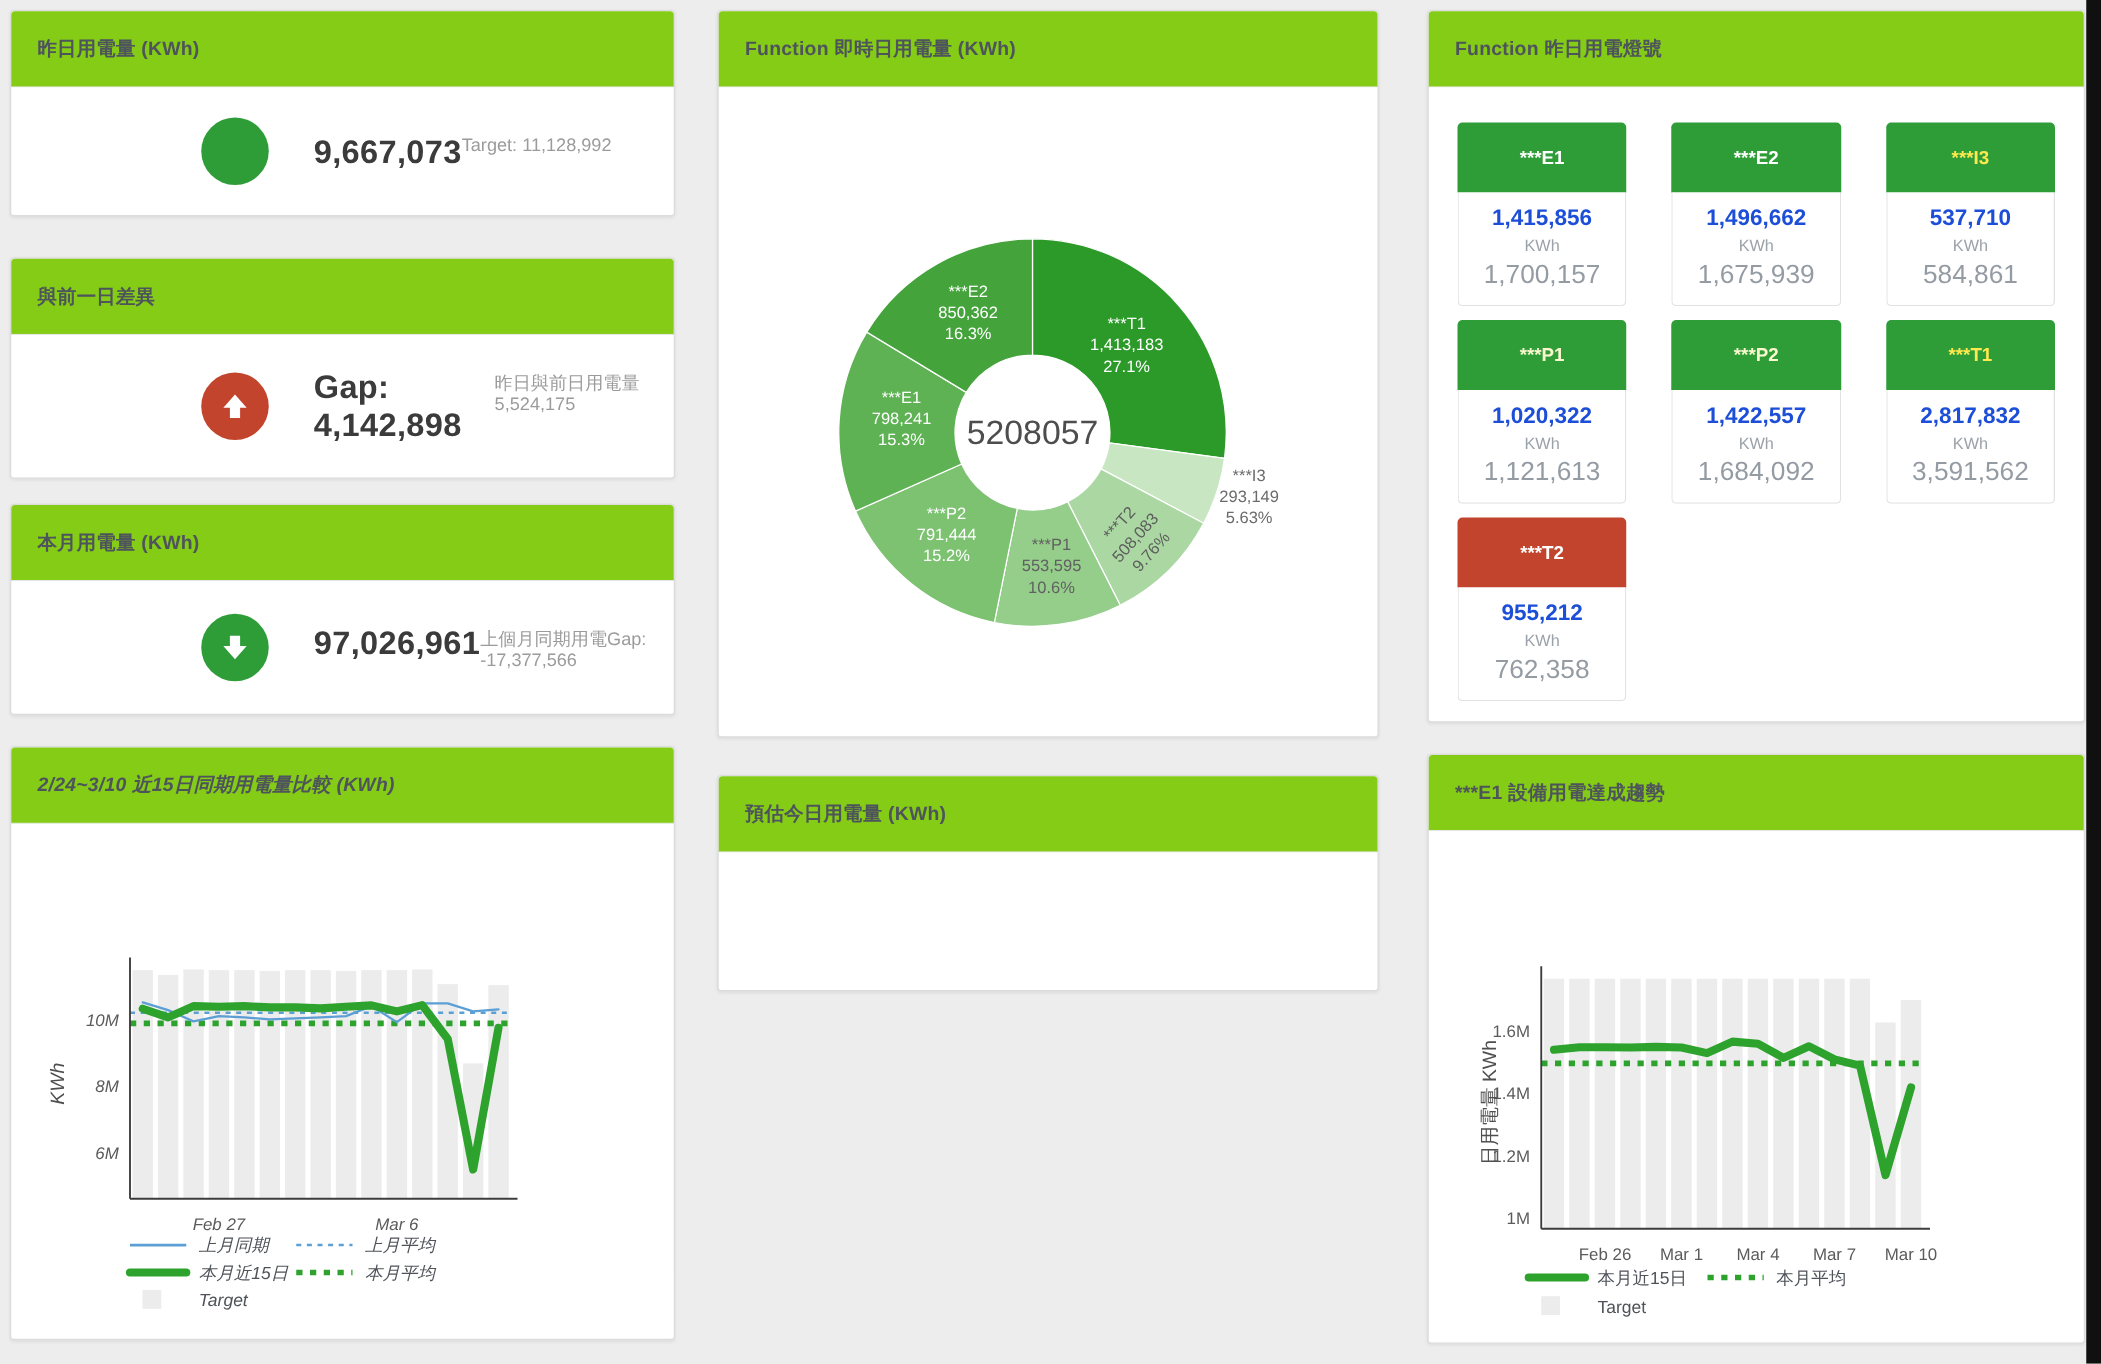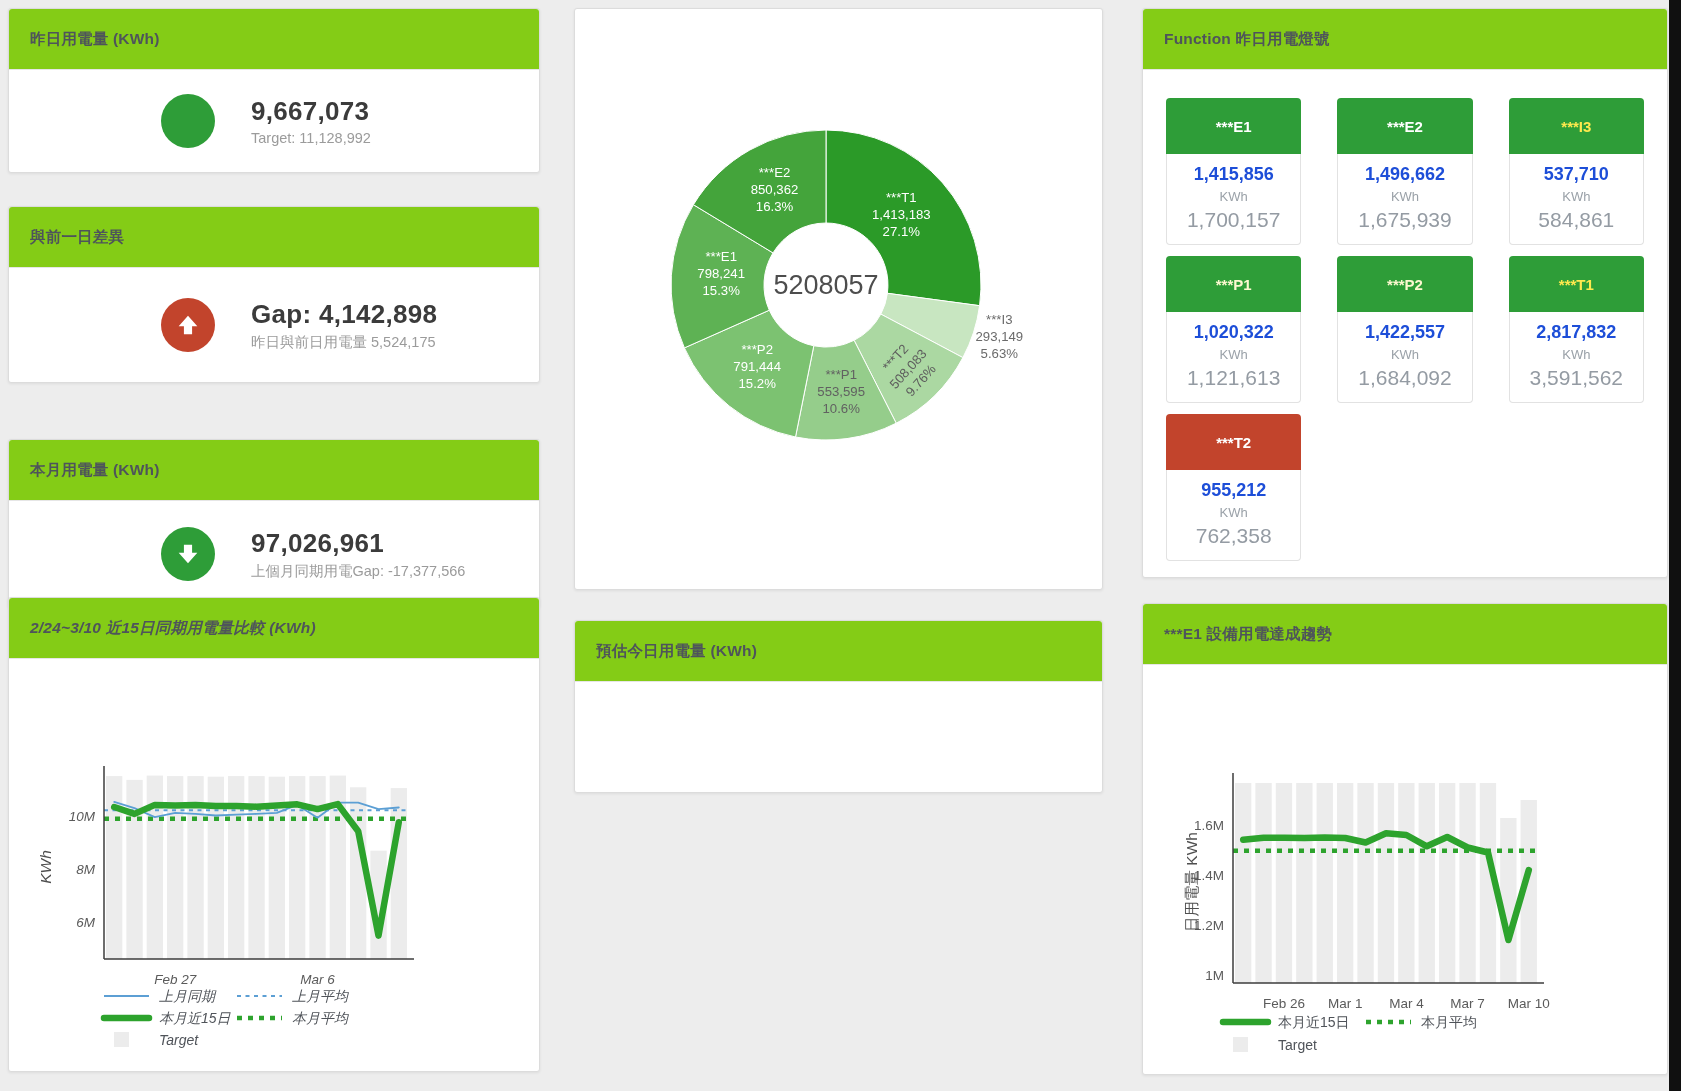--- a/index.html
+++ b/index.html
@@ -13,21 +13,21 @@
     box-shadow:0 1px 3px rgba(0,0,0,.07);box-sizing:border-box;
   }
   .panel-header{
     height:60px;display:flex;align-items:center;padding:0 21px;
     border-bottom:1px solid #e6e6e6;background:#84cc16;border-radius:3px 3px 0 0;
   }
   .panel-title{font-size:15.5px;font-weight:bold;color:#4e545b;letter-spacing:.2px;}
   .stat-body{display:flex;align-items:center;height:calc(100% - 61px);padding-left:152px;gap:36px;}
   .stat-body.stat-mid{padding-left:276px;gap:32px;}
   .stat-circle{width:54px;height:54px;border-radius:50%;flex:0 0 auto;display:flex;align-items:center;justify-content:center;}
-  .stat-text{display:flex;flex-direction:column;}
+  .stat-text{display:flex;flex-direction:row;}
   .stat-value{font-size:26px;font-weight:bold;color:#3b3b3b;letter-spacing:.3px;}
   .stat-sub{font-size:14.5px;color:#9b9b9b;margin-top:3px;}
   .tiles{display:grid;grid-template-columns:repeat(3,1fr);column-gap:36px;row-gap:11px;padding:28px 23px;}
   .tile{display:flex;flex-direction:column;}
   .tile-header{height:56px;border-radius:4px 4px 0 0;display:flex;align-items:center;justify-content:center;font-weight:bold;font-size:15px;}
   .tile-body{background:#fff;border:1px solid #e2e2e2;border-top:none;border-radius:0 0 4px 4px;text-align:center;padding:10px 4px 12px;}
   .tile-value{font-size:18px;font-weight:bold;color:#1d4ed8;}
   .tile-unit{font-size:13px;color:#9aa1a8;margin-top:4px;}
   .tile-target{font-size:21px;color:#949ba3;margin-top:4px;}
   .chart-body{position:relative;height:calc(100% - 61px);}
@@ -61,21 +61,21 @@
           <path d="M12 4 L20 13 H15.5 V20 H8.5 V13 H4 Z" fill="#ffffff"></path>
         </svg>
     </div>
     <div class="stat-text">
       <span class="stat-value">Gap: 4,142,898</span>
       <span class="stat-sub">昨日與前日用電量 5,524,175</span>
     </div>
   </div>
 </div>
 
-<div class="panel" style="left:8px;top:403px;width:532px;height:169px;margin-top:36px;">
+<div class="panel" style="left:8px;top:403px;width:532px;height:169px;">
   <div class="panel-header">
     <span class="panel-title">本月用電量 (KWh)</span>
   </div>
   <div class="stat-body">
     <div class="stat-circle" style="background: rgb(46, 157, 56);">
       <svg width="28" height="28" viewBox="0 0 24 24">
           <path d="M12 20 L4 11 H8.5 V4 H15.5 V11 H20 Z" fill="#ffffff"></path>
         </svg>
     </div>
     <div class="stat-text">
@@ -130,20 +130,23 @@
           <line x1="228" y1="359" x2="273" y2="359" stroke="#2da32d" stroke-width="4.5" stroke-dasharray="5 6" stroke-linecap="butt"></line>
           <text x="283" y="364" font-size="14" fill="#4f5359" text-anchor="start">本月平均</text>
           <rect x="105" y="373" width="15" height="15" fill="#ececec"></rect>
           <text x="150" y="386" font-size="14" fill="#4f5359" text-anchor="start">Target</text>
         </g>
       </svg>
     </div>
 </div>
 
 <div class="panel" style="left:574px;top:8px;width:529px;height:582px;">
+  <div class="panel-header">
+    <span class="panel-title">Function 即時日用電量 (KWh)</span>
+  </div>
   <div class="chart-body" id="chart-donut">
       <svg width="527" height="519">
         <path d="M251.0 121.0 A155 155 0 0 1 404.6 296.7 L312.4 284.3 A62 62 0 0 0 251.0 214.0 Z" fill="#2b9a28" stroke="#ffffff" stroke-width="1"></path>
         <g transform="translate(326.3,210.2)">
           <text x="0" y="0" font-size="13.2" fill="#ffffff" text-anchor="middle"><tspan x="0" dy="-17">***T1</tspan><tspan x="0" dy="17">1,413,183</tspan><tspan x="0" dy="17">27.1%</tspan></text>
         </g>
         <path d="M404.6 296.7 A155 155 0 0 1 387.9 348.6 L305.8 305.1 A62 62 0 0 0 312.4 284.3 Z" fill="#c8e6c1" stroke="#ffffff" stroke-width="1"></path>
         <g transform="translate(424.3,331.7)">
           <text x="0" y="0" font-size="13.2" fill="#6b6b6b" text-anchor="middle"><tspan x="0" dy="-17">***I3</tspan><tspan x="0" dy="17">293,149</tspan><tspan x="0" dy="17">5.63%</tspan></text>
         </g>

